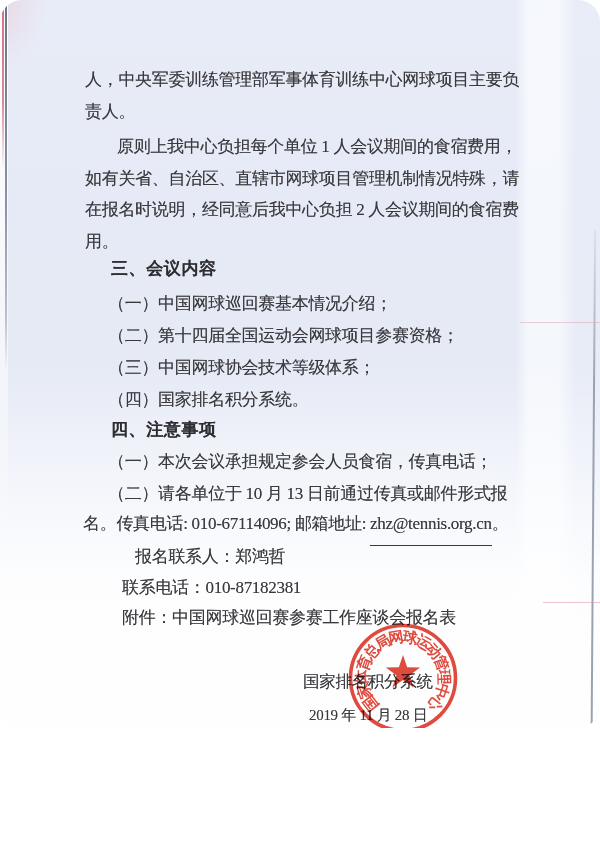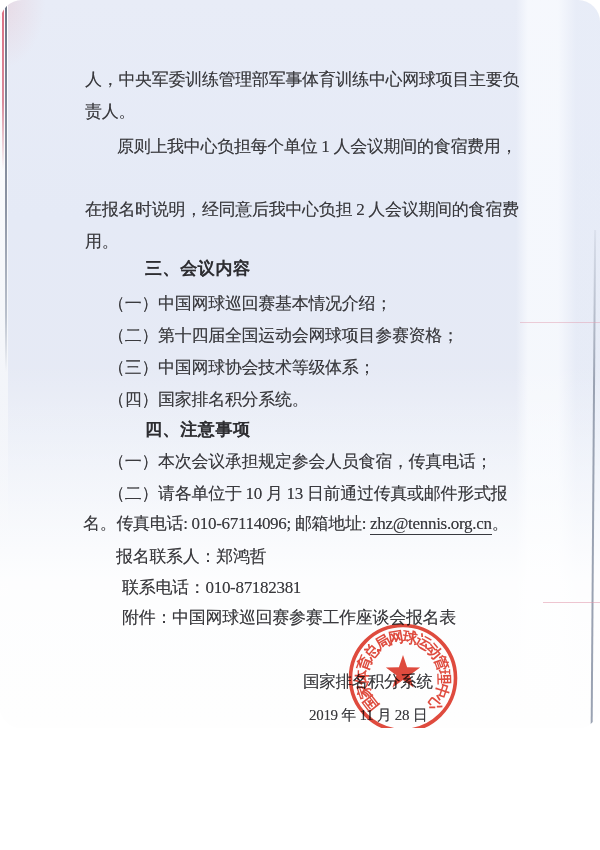--- a/index.html
+++ b/index.html
@@ -9,22 +9,22 @@
     color:var(--ink,#3a3a3e);
     background:
       linear-gradient(180deg, rgba(255,255,255,0) 0%, rgba(255,255,255,0) 50%, rgba(253,254,255,.5) 66%, rgba(255,255,255,.9) 80%, #fefefe 100%),
       linear-gradient(90deg, rgba(255,255,255,0) 0%, rgba(255,255,255,0) 86%, rgba(250,252,255,.75) 88%, rgba(250,252,255,.75) 93%, rgba(232,237,248,.55) 96%, rgba(232,237,248,.55) 100%),
       linear-gradient(180deg, #e8ecf7 0%, #e5eaf6 30%, #e6eaf5 55%, #eaeef7 75%, #eef1f8 100%);
     border-radius: 22px;
   }
   .line{position:absolute;font-size:17px;letter-spacing:-0.3px;white-space:nowrap;
         text-shadow:0 0 .5px rgba(58,58,62,.55);}
   .heading{font-family:"Liberation Sans","DejaVu Sans",sans-serif;font-weight:700;
-           letter-spacing:.6px;color:#2d2d31;margin-left:34px;}
-  .email{border-bottom:1.3px solid #393a40;padding-bottom:1px;}
+           letter-spacing:.6px;color:#2d2d31;}
+  .email{border-bottom:1.3px solid #393a40;padding-bottom:12px;}
   .seal{position:absolute;left:341px;top:616px;width:124px;height:124px;
         opacity:.88;mix-blend-mode:multiply;}
   .seal circle{stroke:var(--seal,#dc3223);fill:none;}
   .seal polygon{fill:var(--seal,#dc3223);}
   .seal text{fill:var(--seal,#dc3223);font-size:15px;font-weight:600;
              font-family:"Liberation Serif","DejaVu Serif",serif;}
   
   .art{position:absolute;pointer-events:none;}
   .edge-left-white{left:0;top:0;width:8px;height:850px;
     background:linear-gradient(180deg,#ffffff,#f4f6fa 40%,rgba(255,255,255,.25) 70%,rgba(255,255,255,0));}
@@ -47,38 +47,39 @@
     background:radial-gradient(ellipse at top left,rgba(230,150,160,.22),rgba(230,150,160,0) 70%);}
 </style>
 </head>
 <body>
 
 <div class="scan" style="--seal: #dc3223; --ink: #3a3a3e;">
 
   <div class="line" style="left:85px;top:68px">人，中央军委训练管理部军事体育训练中心网球项目主要负</div>
   <div class="line" style="left:85px;top:100px">责人。</div>
   <div class="line" style="left:117px;top:135px">原则上我中心负担每个单位 1 人会议期间的食宿费用，</div>
+  <div class="line" style="left:85px;top:167px">如有关省、自治区、直辖市网球项目管理机制情况特殊，请</div>
   <div class="line" style="left:85px;top:198px">在报名时说明，经同意后我中心负担 2 人会议期间的食宿费</div>
   <div class="line" style="left:85px;top:230px">用。</div>
 
   <div class="line heading" style="left:111px;top:257px">三、会议内容</div>
   <div class="line" style="left:108px;top:292px">（一）中国网球巡回赛基本情况介绍；</div>
   <div class="line" style="left:108px;top:324px">（二）第十四届全国运动会网球项目参赛资格；</div>
   <div class="line" style="left:108px;top:356px">（三）中国网球协会技术等级体系；</div>
   <div class="line" style="left:108px;top:388px">（四）国家排名积分系统。</div>
 
   <div class="line heading" style="left:111px;top:418px">四、注意事项</div>
   <div class="line" style="left:108px;top:450px">（一）本次会议承担规定参会人员食宿，传真电话；</div>
   <div class="line" style="left:108px;top:482px">（二）请各单位于 10 月 13 日前通过传真或邮件形式报</div>
 
   <div class="line" style="left:83px;top:512px">
     <span>名。传真电话: 010-67114096; 邮箱地址: </span><span class="email">zhz@tennis.org.cn</span><span>。</span>
   </div>
 
-  <div class="line" style="left:116px;top:545px">报名联系人：郑鸿哲</div>
+  <div class="line" style="left:135px;top:545px">报名联系人：郑鸿哲</div>
   <div class="line" style="left:122px;top:576px">联系电话：010-87182381</div>
   <div class="line" style="left:122px;top:606px">附件：中国网球巡回赛参赛工作座谈会报名表</div>
 
   <div class="line" style="left:303px;top:671px;font-size:16.5px">国家排名积分系统</div>
   <div class="line" style="left:309px;top:706px;font-size:15px">2019 年 11 月 28 日</div>
 
   <svg class="seal" viewBox="-62 -62 124 124">
     <circle r="52.5" stroke-width="3.6"></circle>
     <polygon transform="translate(0,-5)" points="0,-18 4.11,-5.66 17.12,-5.56 6.66,2.16 10.58,14.56 0,7 -10.58,14.56 -6.66,2.16 -17.12,-5.56 -4.11,-5.66"></polygon>
     <g>

